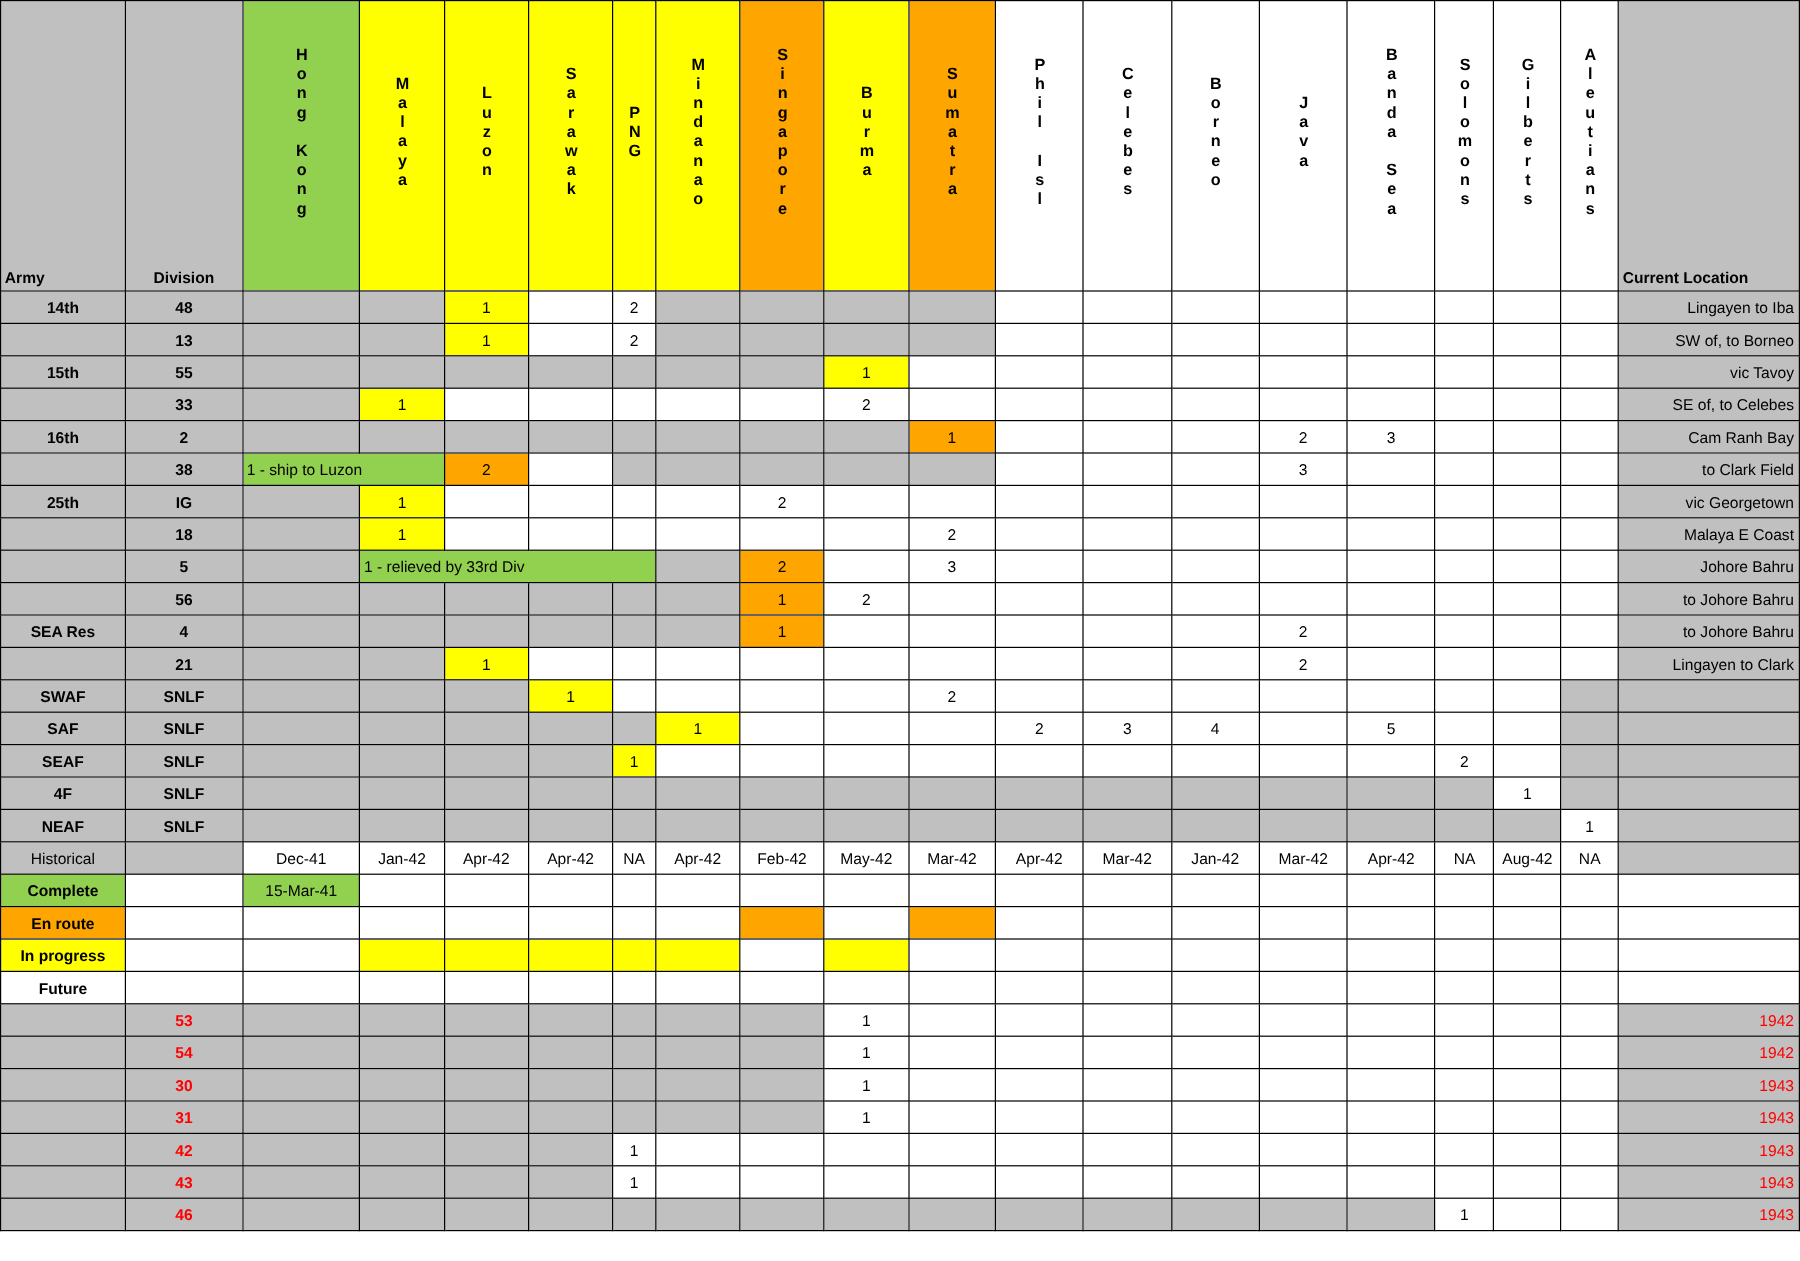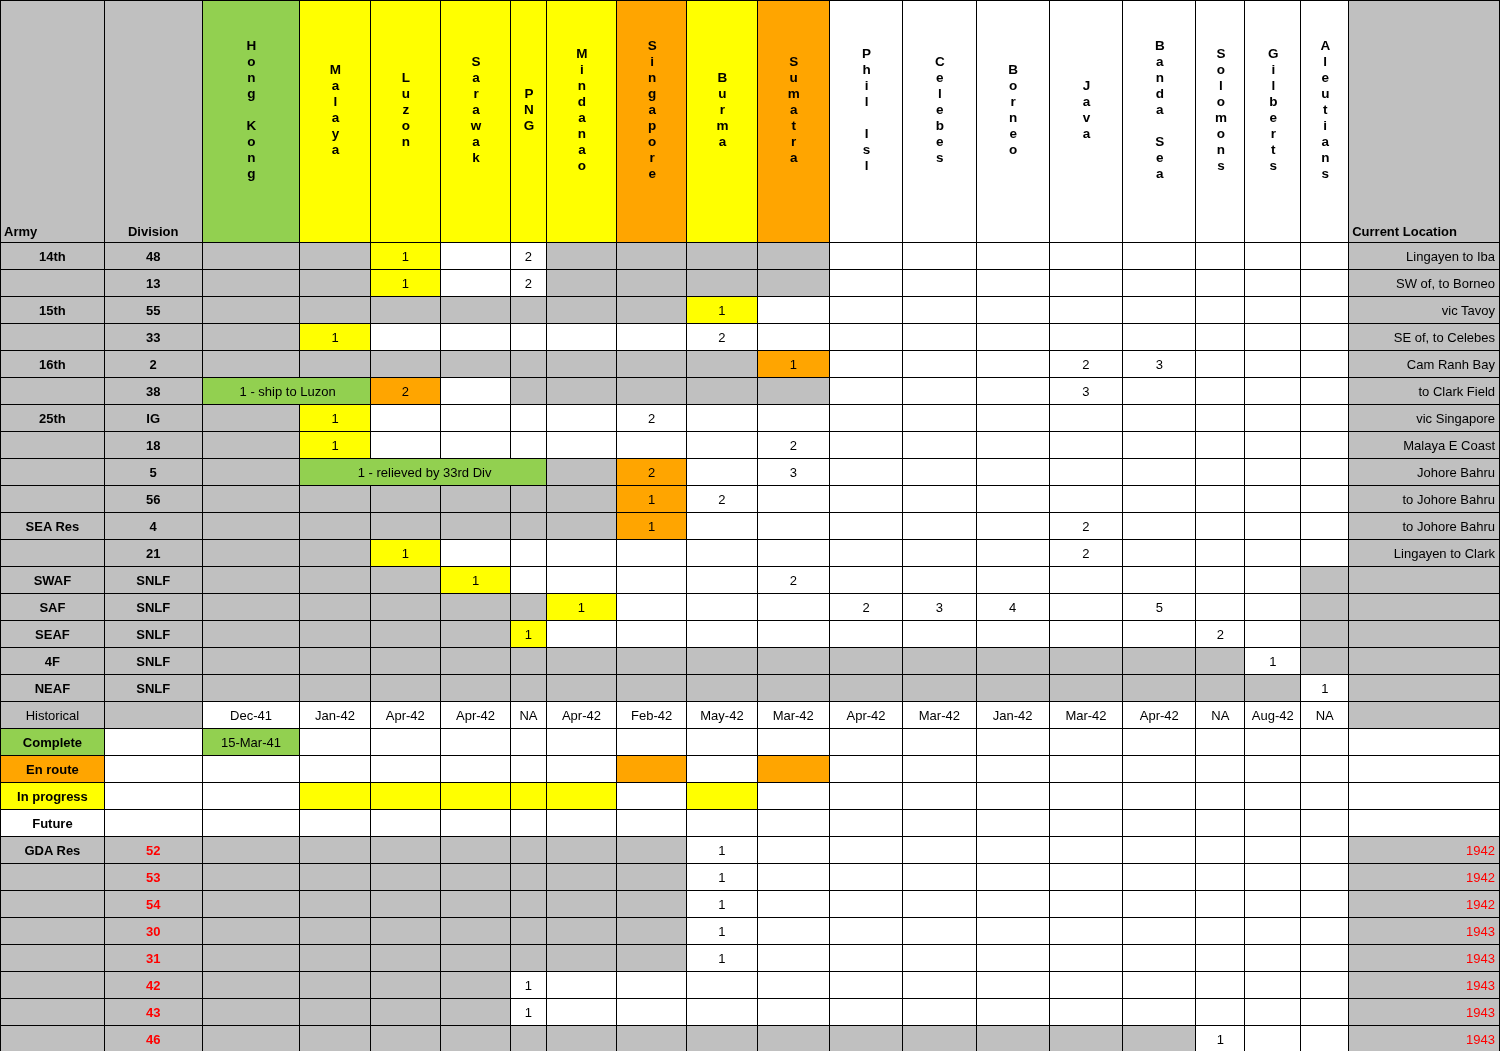--- a/index.html
+++ b/index.html
@@ -16,21 +16,21 @@
   .gray{background:#c0c0c0;}
   .yellow{background:#ffff00;}
   .orange{background:#ffa500;}
   .green{background:#92d050;}
   .white{background:#ffffff;}
   .red{color:#ff0000;}
   .left{text-align:left;padding-left:3px;}
   .right{text-align:right;padding-right:4px;padding-left:16px;}
   .datarow td{height:26px;}
   .lbl{font-weight:bold;}
-  .spanlabel{text-align:center;padding-left:3px;white-space:nowrap;}
+  .spanlabel{text-align:left;padding-left:3px;white-space:nowrap;}
 </style>
 </head>
 <body>
 
 <div id="sheet">
   <table>
     <colgroup>
       <col style="width:102px">
         <col style="width:96px">
       <col style="width:96px">
@@ -287,21 +287,21 @@
           <td class="white"></td>
           <td class="white"></td>
           <td class="white"></td>
           <td class="white"></td>
           <td class="white"></td>
           <td class="white"></td>
           <td class="white"></td>
           <td class="white"></td>
           <td class="white"></td>
           <td class="white"></td>
-          <td class="gray right">vic Singapore</td>
+          <td class="gray right">vic Georgetown</td>
         </tr>
         <tr class="datarow">
           <td class="gray lbl"></td>
           <td class="gray lbl">18</td>
           <td class="gray"></td>
           <td class="yellow">1</td>
           <td class="white"></td>
           <td class="white"></td>
           <td class="white"></td>
           <td class="white"></td>
@@ -617,42 +617,20 @@
           <td class="white"></td>
           <td class="white"></td>
           <td class="white"></td>
           <td class="white"></td>
           <td class="white"></td>
           <td class="white"></td>
           <td class="white"></td>
           <td class="white"></td>
         </tr>
         <tr class="datarow">
-          <td class="gray lbl">GDA Res</td>
-          <td class="gray lbl red">52</td>
-          <td class="gray"></td>
-          <td class="gray"></td>
-          <td class="gray"></td>
-          <td class="gray"></td>
-          <td class="gray"></td>
-          <td class="gray"></td>
-          <td class="gray"></td>
-          <td class="white">1</td>
-          <td class="white"></td>
-          <td class="white"></td>
-          <td class="white"></td>
-          <td class="white"></td>
-          <td class="white"></td>
-          <td class="white"></td>
-          <td class="white"></td>
-          <td class="white"></td>
-          <td class="white"></td>
-          <td class="gray right red">1942</td>
-        </tr>
-        <tr class="datarow">
           <td class="gray lbl"></td>
           <td class="gray lbl red">53</td>
           <td class="gray"></td>
           <td class="gray"></td>
           <td class="gray"></td>
           <td class="gray"></td>
           <td class="gray"></td>
           <td class="gray"></td>
           <td class="gray"></td>
           <td class="white">1</td>

